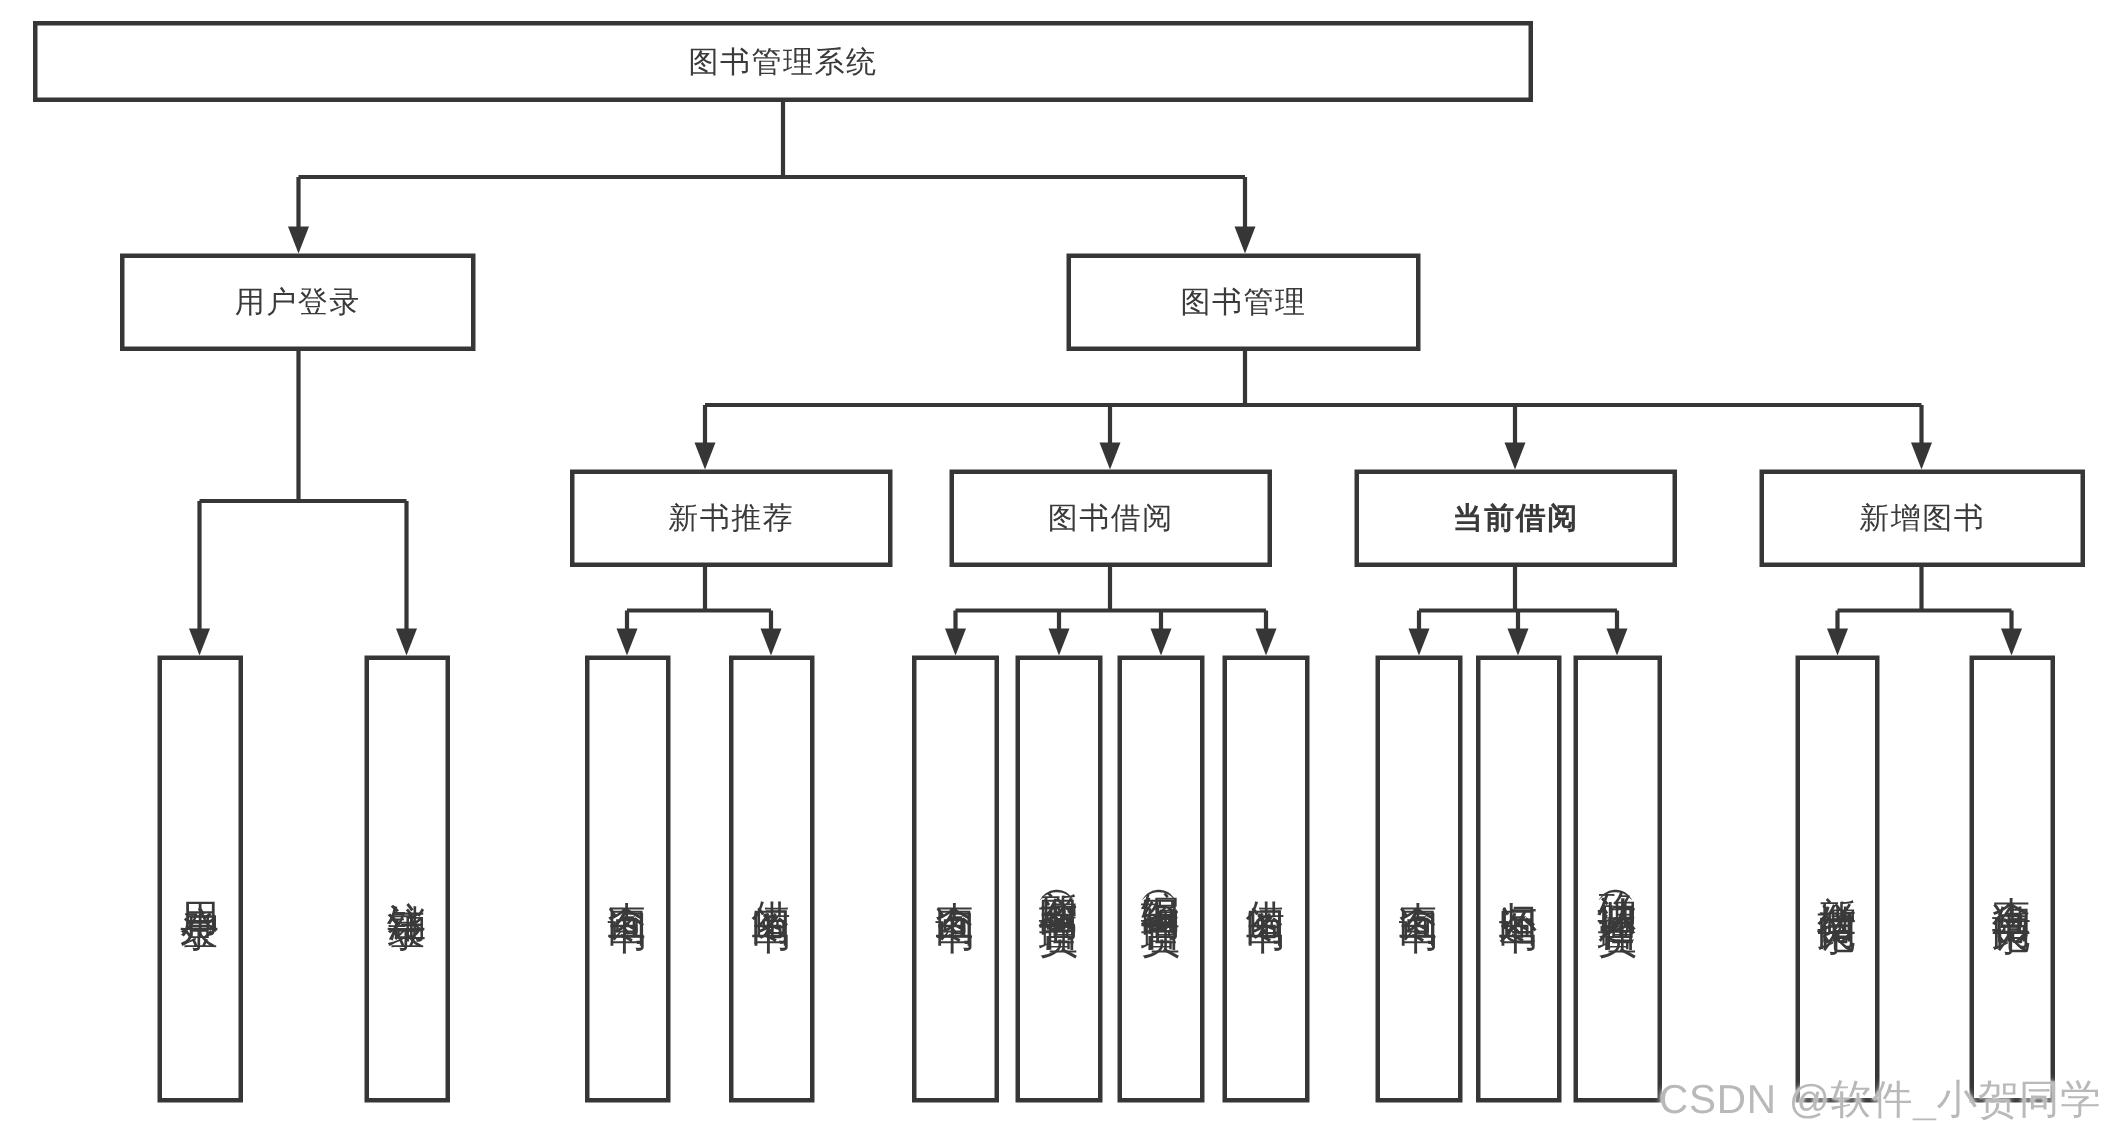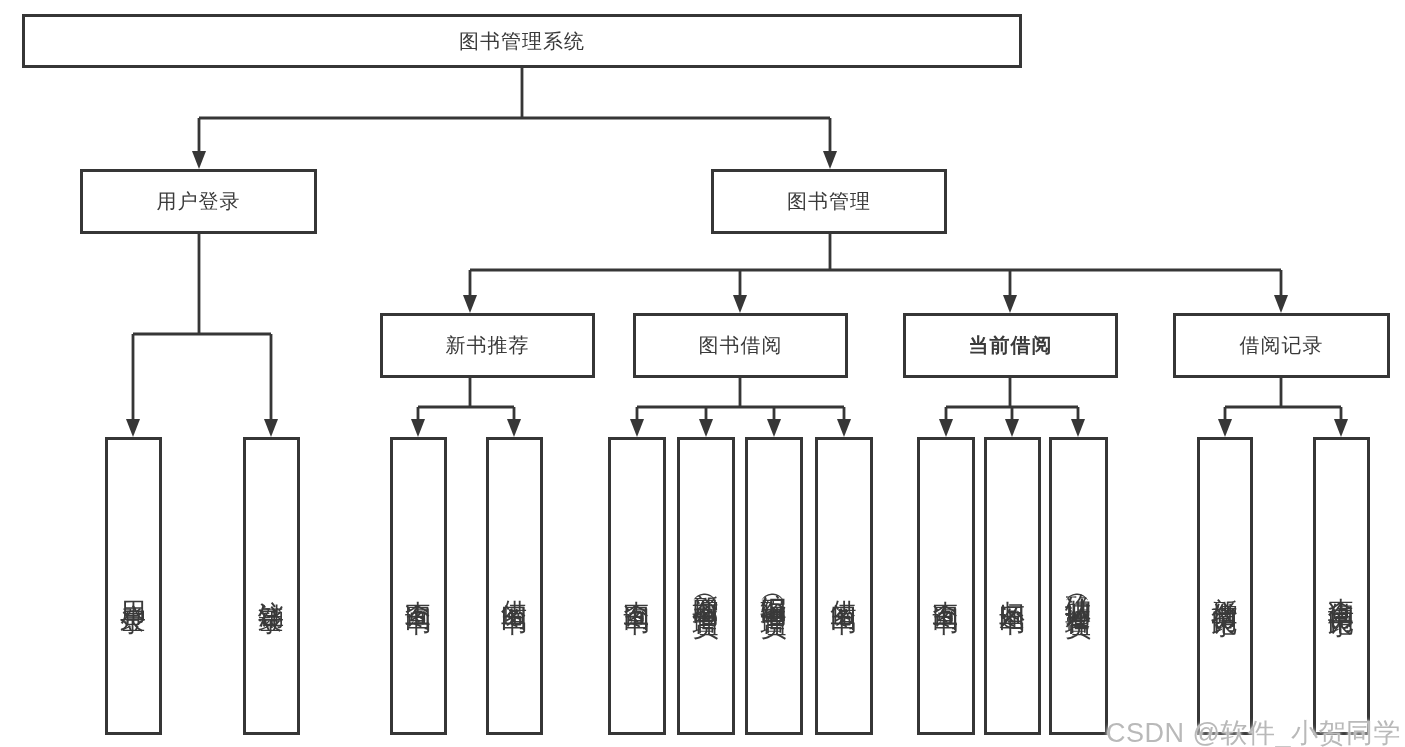--- a/index.html
+++ b/index.html
@@ -110,21 +110,21 @@
   <div class="node lvl3 h" style="left:380px;width:215px;">
     <span>新书推荐</span>
   </div>
   <div class="node lvl3 h" style="left:633px;width:215px;">
     <span>图书借阅</span>
   </div>
   <div class="node lvl3 h" style="left:903px;width:215px;font-weight:bold;">
     <span>当前借阅</span>
   </div>
   <div class="node lvl3 h" style="left:1173px;width:217px;">
-    <span>借阅记录</span>
+    <span>新增图书</span>
   </div>
 
   <div class="node leaf" style="left:105px;width:57px;">
     <span class="vtxt">用户登录</span>
   </div>
   <div class="node leaf" style="left:243px;width:57px;">
     <span class="vtxt">注销登录</span>
   </div>
   <div class="node leaf" style="left:390px;width:57px;">
     <span class="vtxt">查询图书</span>

